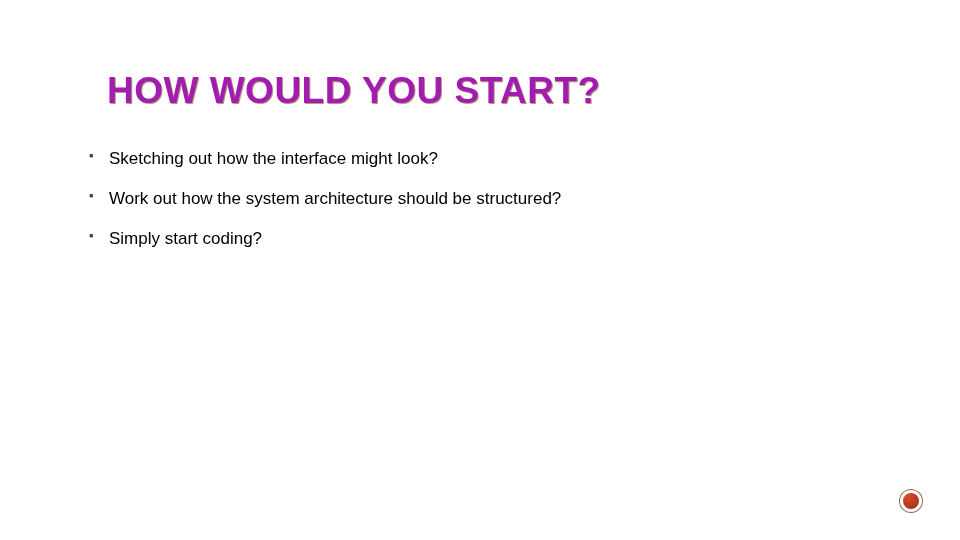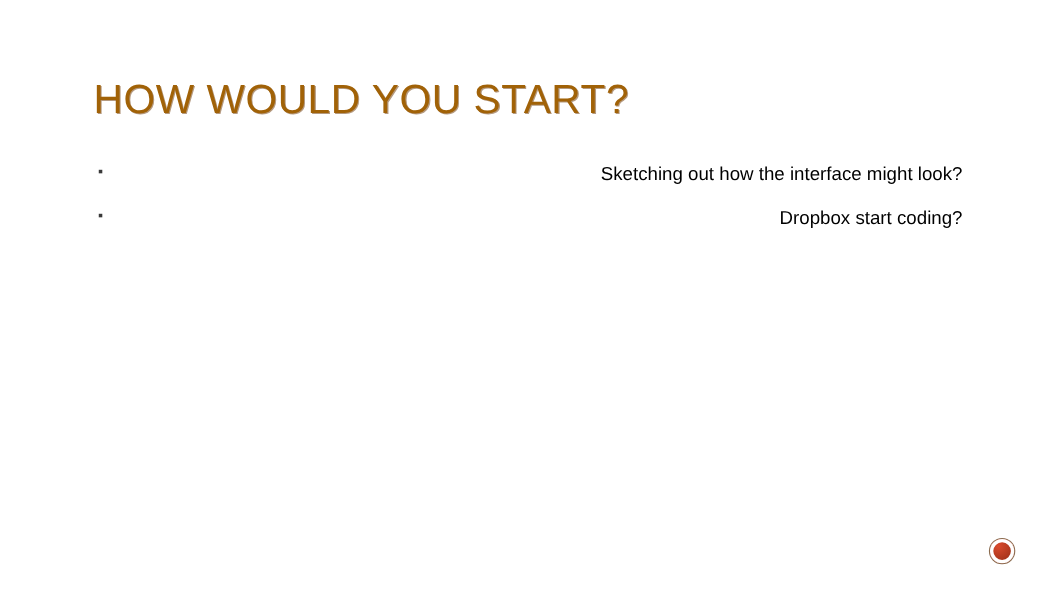--- a/index.html
+++ b/index.html
@@ -1,27 +1,28 @@
 <!DOCTYPE html>
 <html><head>
 <meta charset="utf-8">
 <style>
   * { margin: 0; padding: 0; box-sizing: border-box; }
   html, body { width: 960px; height: 540px; background: #ffffff; font-family: Arial, Helvetica, sans-serif; overflow: hidden; }
   .slide { position: relative; width: 960px; height: 540px; padding: 70px 85px 0 85px; }
   .title {
     font-family: "Century Gothic", "Avant Garde", "URW Gothic", Arial, sans-serif;
     font-size: 37px;
-    font-weight: 400;
+    font-weight: 700;
     letter-spacing: 0.5px;
-    color: #a16207;
+    color: #a21caf;
     text-shadow: 1px 1px 0 #b59a80, -1px -1px 0 #ffffff;
     margin-bottom: 36px;
+    margin-left: 22px;
   }
-  ul.bullets { list-style: none; text-align: right; }
+  ul.bullets { list-style: none; }
   ul.bullets li {
     position: relative;
     padding-left: 24px;
     font-size: 17px;
     line-height: 1.28;
     color: #000;
     margin-bottom: 18px;
   }
   ul.bullets li::before {
     content: "▪";
@@ -42,16 +43,17 @@
     box-shadow: 0 0 0 1px #8a6b4e, inset 0 0 0 3px #fff;
   }
 </style>
 </head>
 <body>
 
 <div class="slide">
   <h1 class="title">HOW WOULD YOU START?</h1>
   <ul class="bullets">
     <li>Sketching out how the interface might look?</li>
-    <li>Dropbox start coding?</li>
+    <li>Work out how the system architecture should be structured?</li>
+    <li>Simply start coding?</li>
   </ul>
   <div class="corner-dot"></div>
 </div>
 
 </body></html>

